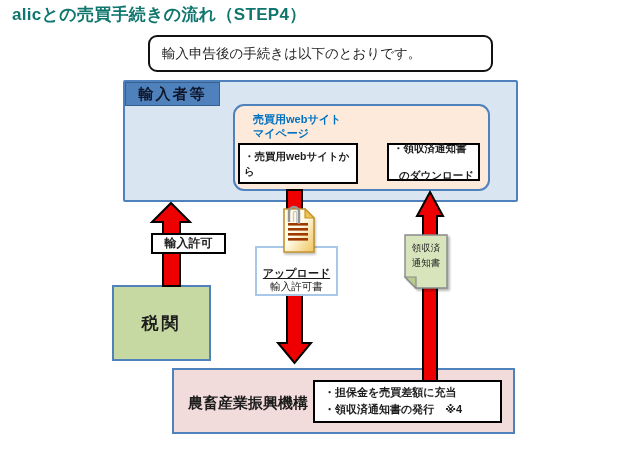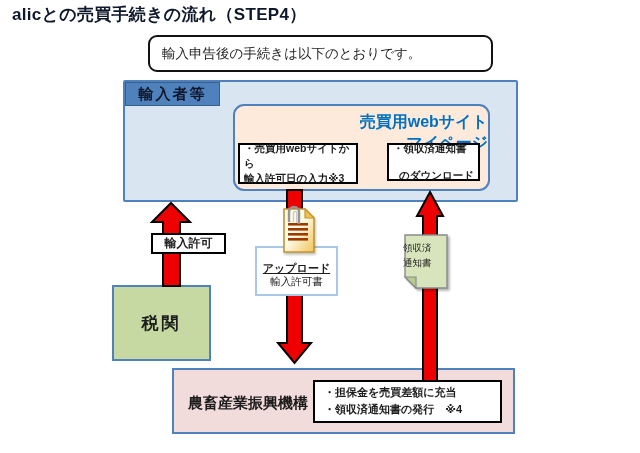--- a/index.html
+++ b/index.html
@@ -5,21 +5,21 @@
   html,body { margin:0; padding:0; background:#ffffff; }
   .stage {
     position:relative; width:640px; height:453px; overflow:hidden;
     background:#ffffff;
     font-family:"Liberation Sans","DejaVu Sans",sans-serif;
     color:#1c1c1c;
   }
   .abs { position:absolute; box-sizing:border-box; }
 
   .title {
-    left:12px; top:3px; font-size:17px; font-weight:700; color:#0f172a;
+    left:12px; top:3px; font-size:17px; font-weight:700; color:#0f766e;
     letter-spacing:0.3px; white-space:nowrap;
   }
   .callout {
     left:148px; top:35px; width:345px; height:37px;
     background:#ffffff; border:2px solid #121212; border-radius:9px;
     display:flex; align-items:center; padding-left:12px;
     font-size:13.5px; color:#222;
   }
 
   .importer-box {
@@ -34,22 +34,22 @@
     display:flex; align-items:center; justify-content:center;
     z-index:2;
   }
 
   .web-panel {
     left:233px; top:104px; width:257px; height:87px;
     background:#fdeada; border:2px solid #4f81bd; border-radius:11px;
     z-index:2;
   }
   .web-panel-title {
-    left:0; top:6px; width:100%; text-align:right;
-    color:#0070c0; font-weight:700; font-size:16px; line-height:1.3;
+    left:18px; top:6px; width:100%; text-align:left;
+    color:#0070c0; font-weight:700; font-size:11px; line-height:1.3;
   }
   .task-box {
     background:#ffffff; border:2px solid #000000;
     font-size:10.5px; font-weight:700; line-height:1.4;
     display:flex; flex-direction:column; justify-content:center;
     padding:2px 4px; z-index:3;
   }
   .task-input { left:3px; top:37px; width:120px; height:41px; }
   .task-download { left:152px; top:37px; width:93px; height:38px;gap:12px; }
   .indent { padding-left:6px; }
@@ -69,31 +69,31 @@
     background:#c6d9a2; border:2px solid #4f81bd;
     display:flex; align-items:center; justify-content:center;
     font-size:17px; font-weight:700; letter-spacing:3px;
     z-index:1;
   }
 
   .upload-box {
     left:255px; top:246px; width:83px; height:50px;
     background:#ffffff; border:2px solid #a9c7e8;
     display:flex; flex-direction:column; align-items:center; justify-content:flex-end;
-    padding-bottom:5px; z-index:6; line-height:1.3;
+    z-index:6; line-height:1.3;
   }
   .upload-action { font-size:11px; font-weight:700; text-decoration:underline; }
   .upload-doc { font-size:10.5px; }
   .doc-icon { left:277px; top:204px; width:44px; height:50px; z-index:7;
     filter:drop-shadow(1px 2px 1px rgba(0,0,0,0.25)); }
 
   .receipt-note { left:403px; top:233px; width:46px; height:57px; z-index:6;
     filter:drop-shadow(2px 2px 1px rgba(0,0,0,0.3)); }
   .receipt-text {
-    left:0; top:8px; width:100%; text-align:left;
+    left:0; top:8px; width:100%; text-align:center;
     font-size:9.5px; line-height:1.55; color:#222; z-index:7;
   }
 
   .alic-box {
     left:172px; top:368px; width:343px; height:66px;
     background:#f2dcdb; border:2px solid #4f81bd;
     z-index:1;
   }
   .alic-label {
     left:188px; top:394px; font-size:15px; font-weight:700; white-space:nowrap;
@@ -123,21 +123,20 @@
     <span>輸入者等</span>
   </div>
 
   <div class="abs web-panel">
     <div class="abs web-panel-title">
       <div>売買用webサイト</div>
       <div>マイページ</div>
     </div>
     <div class="abs task-box task-input">
       <div>・売買用webサイトから</div>
-      <div>輸入許可日の入力※3</div>
     </div>
     <div class="abs task-box task-download">
       <div>・領収済通知書</div>
       <div class="indent">のダウンロード</div>
     </div>
   </div>
 
   <svg class="abs arrow-layer" viewBox="0 0 640 453" xmlns="http://www.w3.org/2000/svg">
     <polygon points="171,203 190,222 180,222 180,286 163,286 163,222 152,222" fill="#ee0000" stroke="#000000" stroke-width="2"></polygon>
     <polygon points="287,190 302,190 302,343 311,343 294.5,363 278,343 287,343" fill="#ee0000" stroke="#000000" stroke-width="2"></polygon>

